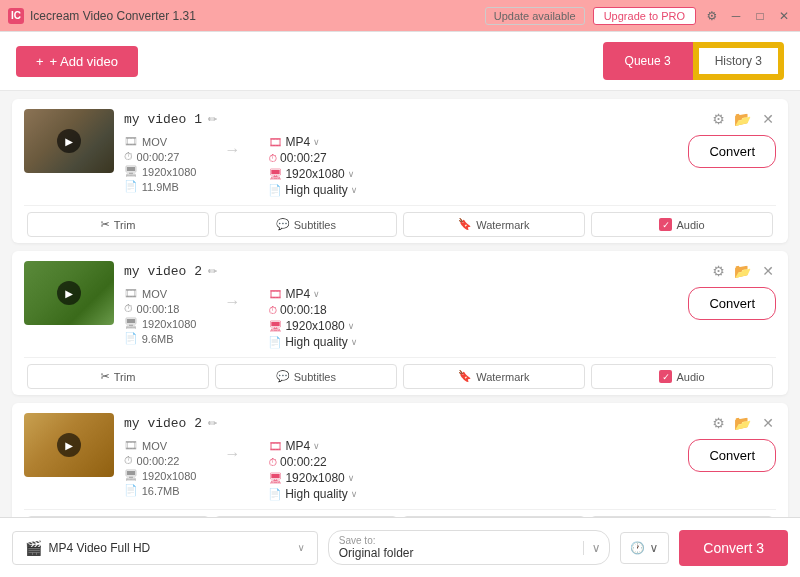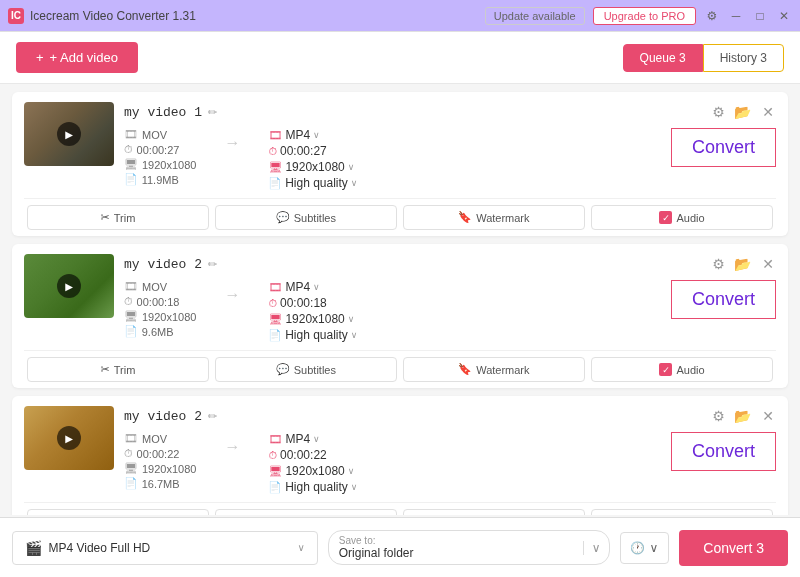--- a/index.html
+++ b/index.html
@@ -7,21 +7,21 @@
       font-family: 'Segoe UI', Arial, sans-serif;
       background: #f5f5f5;
       width: 800px;
       height: 577px;
       overflow: hidden;
       font-size: 12px;
       color: #333;
     }
     
     .titlebar {
-      background: #c4b5fd;
+      background: #fca5a5;
       height: 32px;
       display: flex;
       align-items: center;
       padding: 0 8px;
       border-bottom: 1px solid #e0e0e0;
       justify-content: space-between;
     }
     .titlebar-left {
       display: flex;
       align-items: center;
@@ -68,21 +68,21 @@
       border-radius: 4px;
       cursor: pointer;
       font-size: 13px;
       display: flex; align-items: center; gap: 6px;
     }
     .tab-group {
       display: flex; gap: 0;
     }
     .tab-btn {
       background: #fff;
-      border: 1px solid #eab308;
+      border: 6px solid #eab308;
       padding: 6px 16px;
       cursor: pointer;
       font-size: 12px;
       color: #555;
     }
     .tab-btn.active {
       background: #e84a6f;
       color: white;
       border-color: #e84a6f;
     }
@@ -164,25 +164,25 @@
     }
     .format-select {
       display: flex; align-items: center; gap: 3px; cursor: pointer;
       font-size: 12px; color: #333;
     }
     .format-icon { font-size: 11px; color: #e84a6f; }
     .dropdown-arrow { color: #999; font-size: 9px; }
     .convert-btn {
       background: white;
       border: 1.5px solid #e84a6f;
-      color: #6d28d9;
+      color: #000000;
       padding: 8px 20px;
-      border-radius: 0;
+      border-radius: 12px;
       cursor: pointer;
-      font-size: 18px;
+      font-size: 13px;
       font-weight: 500;
       align-self: center;
       margin-left: auto;
       white-space: nowrap;
     }
     .icon-btn {
       background: none; border: none; cursor: pointer;
       color: #999; font-size: 14px; padding: 2px;
     }
     

